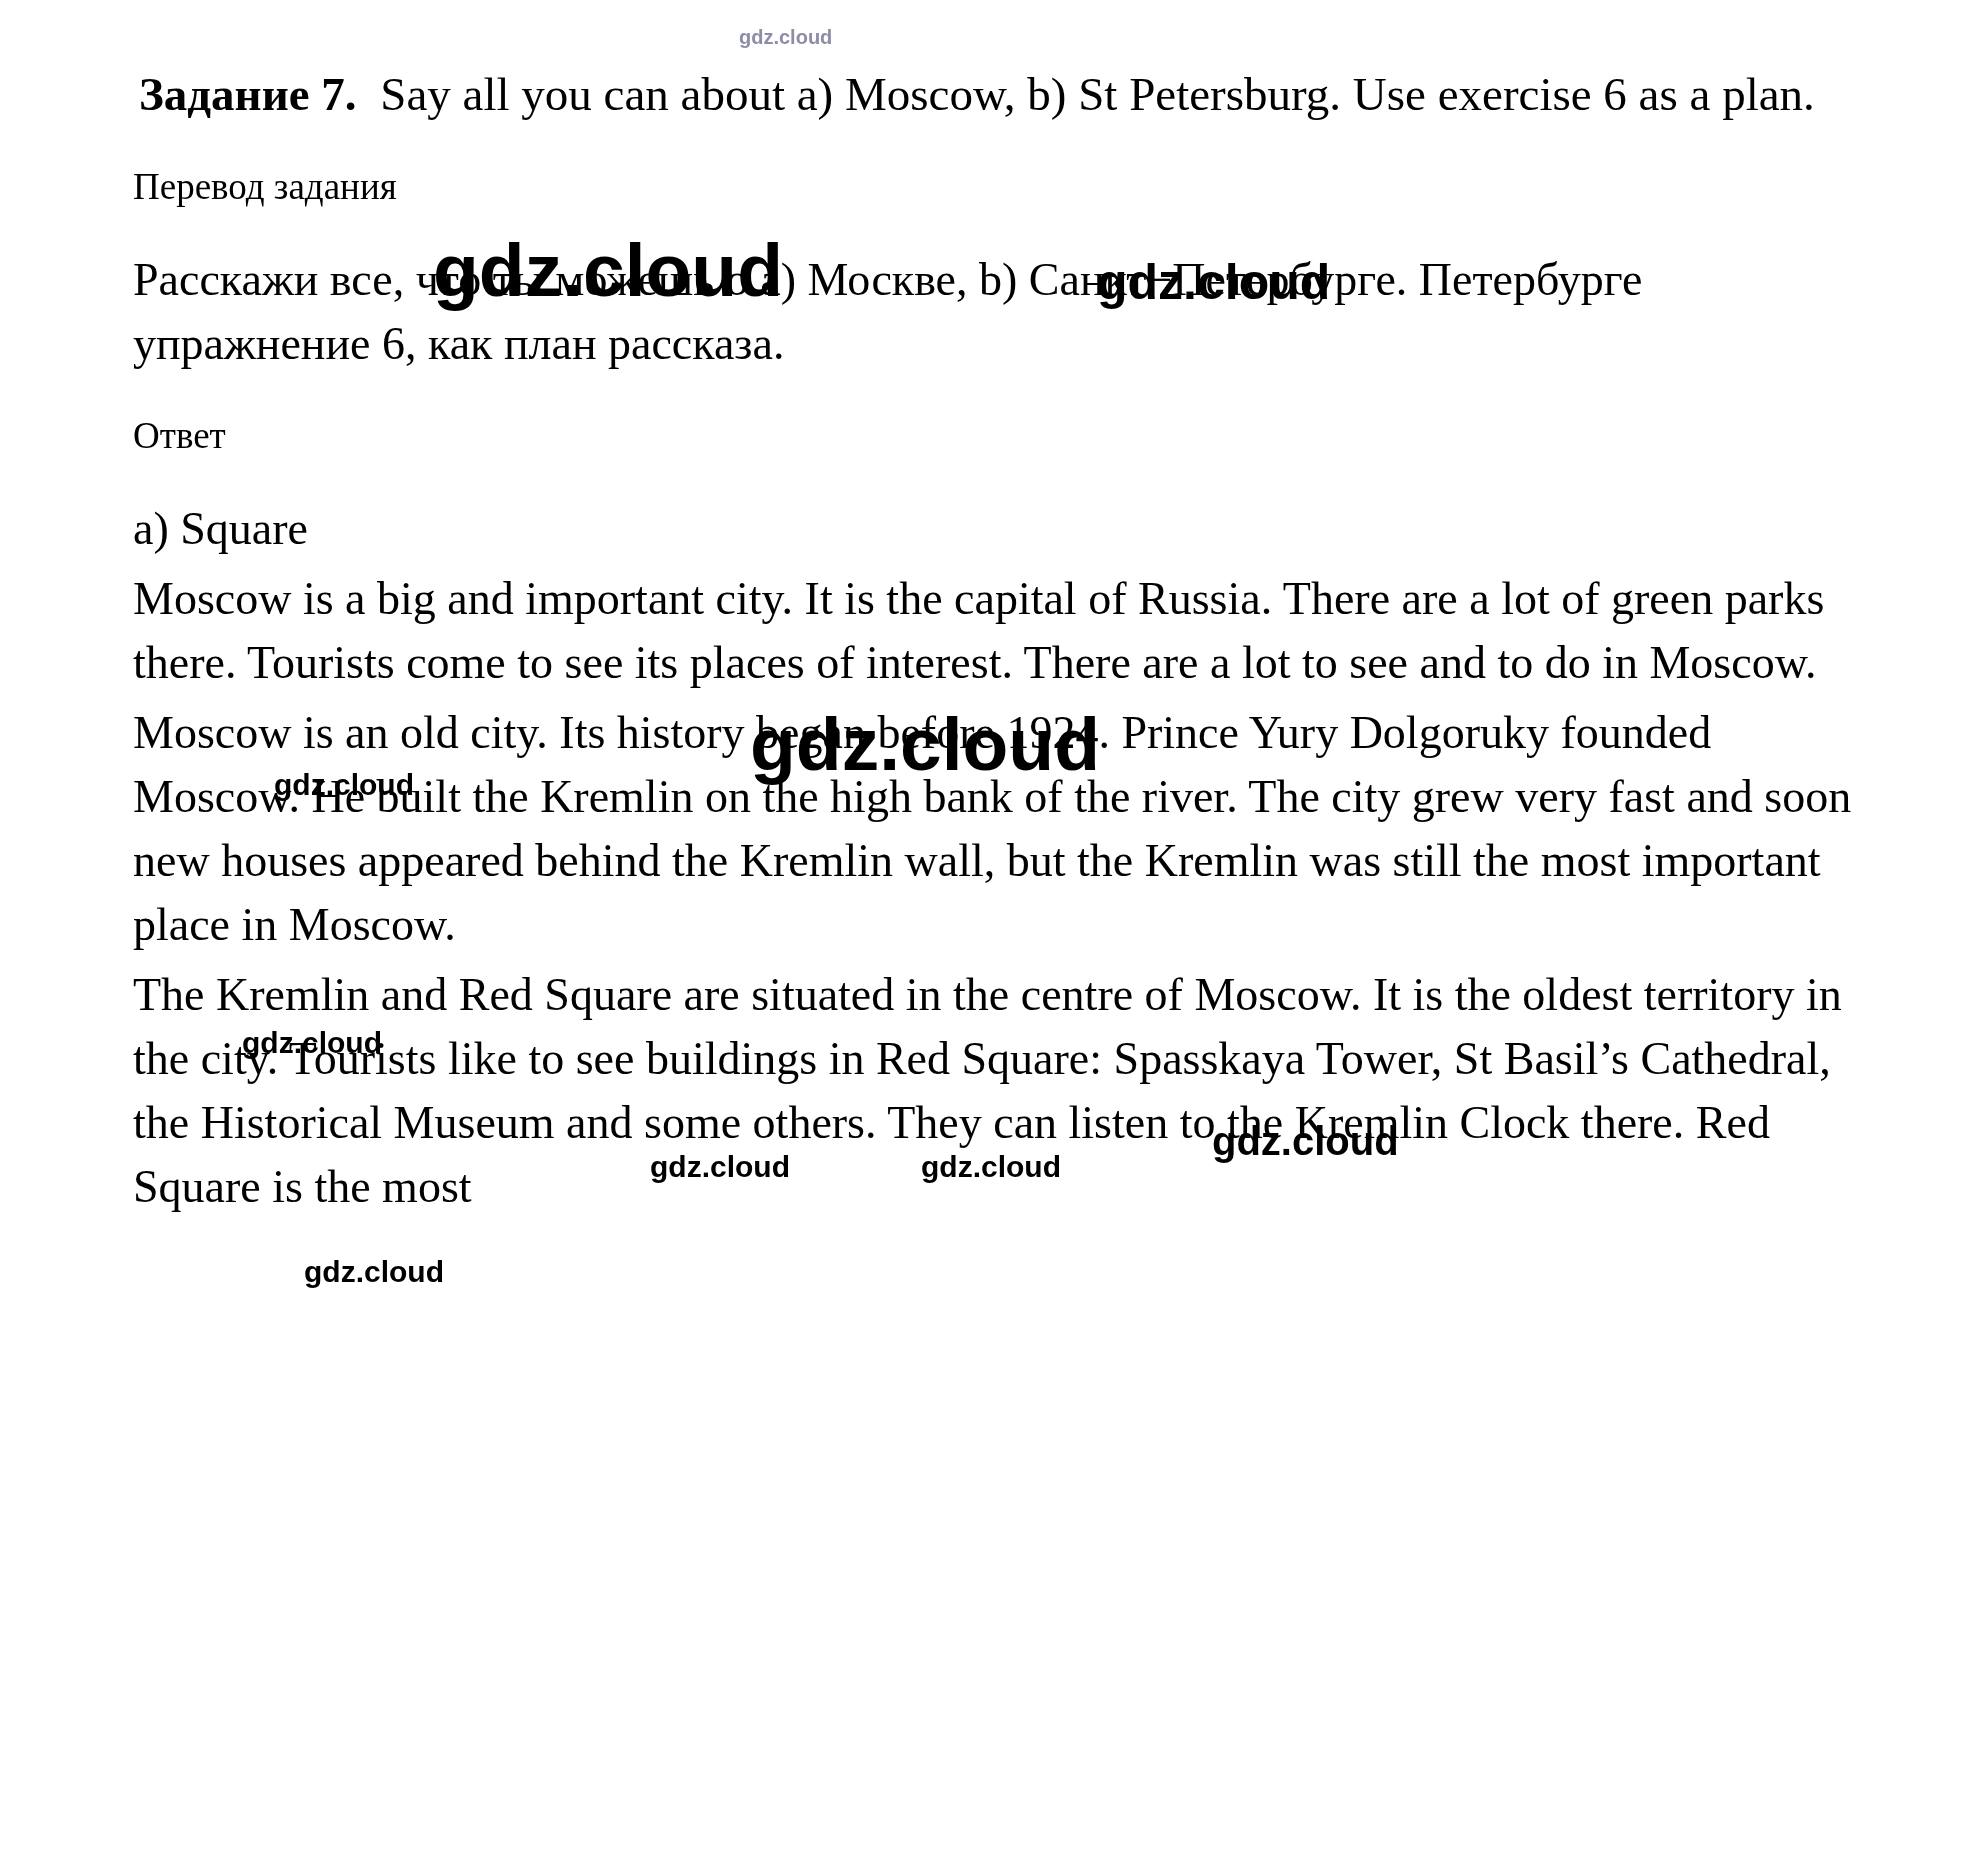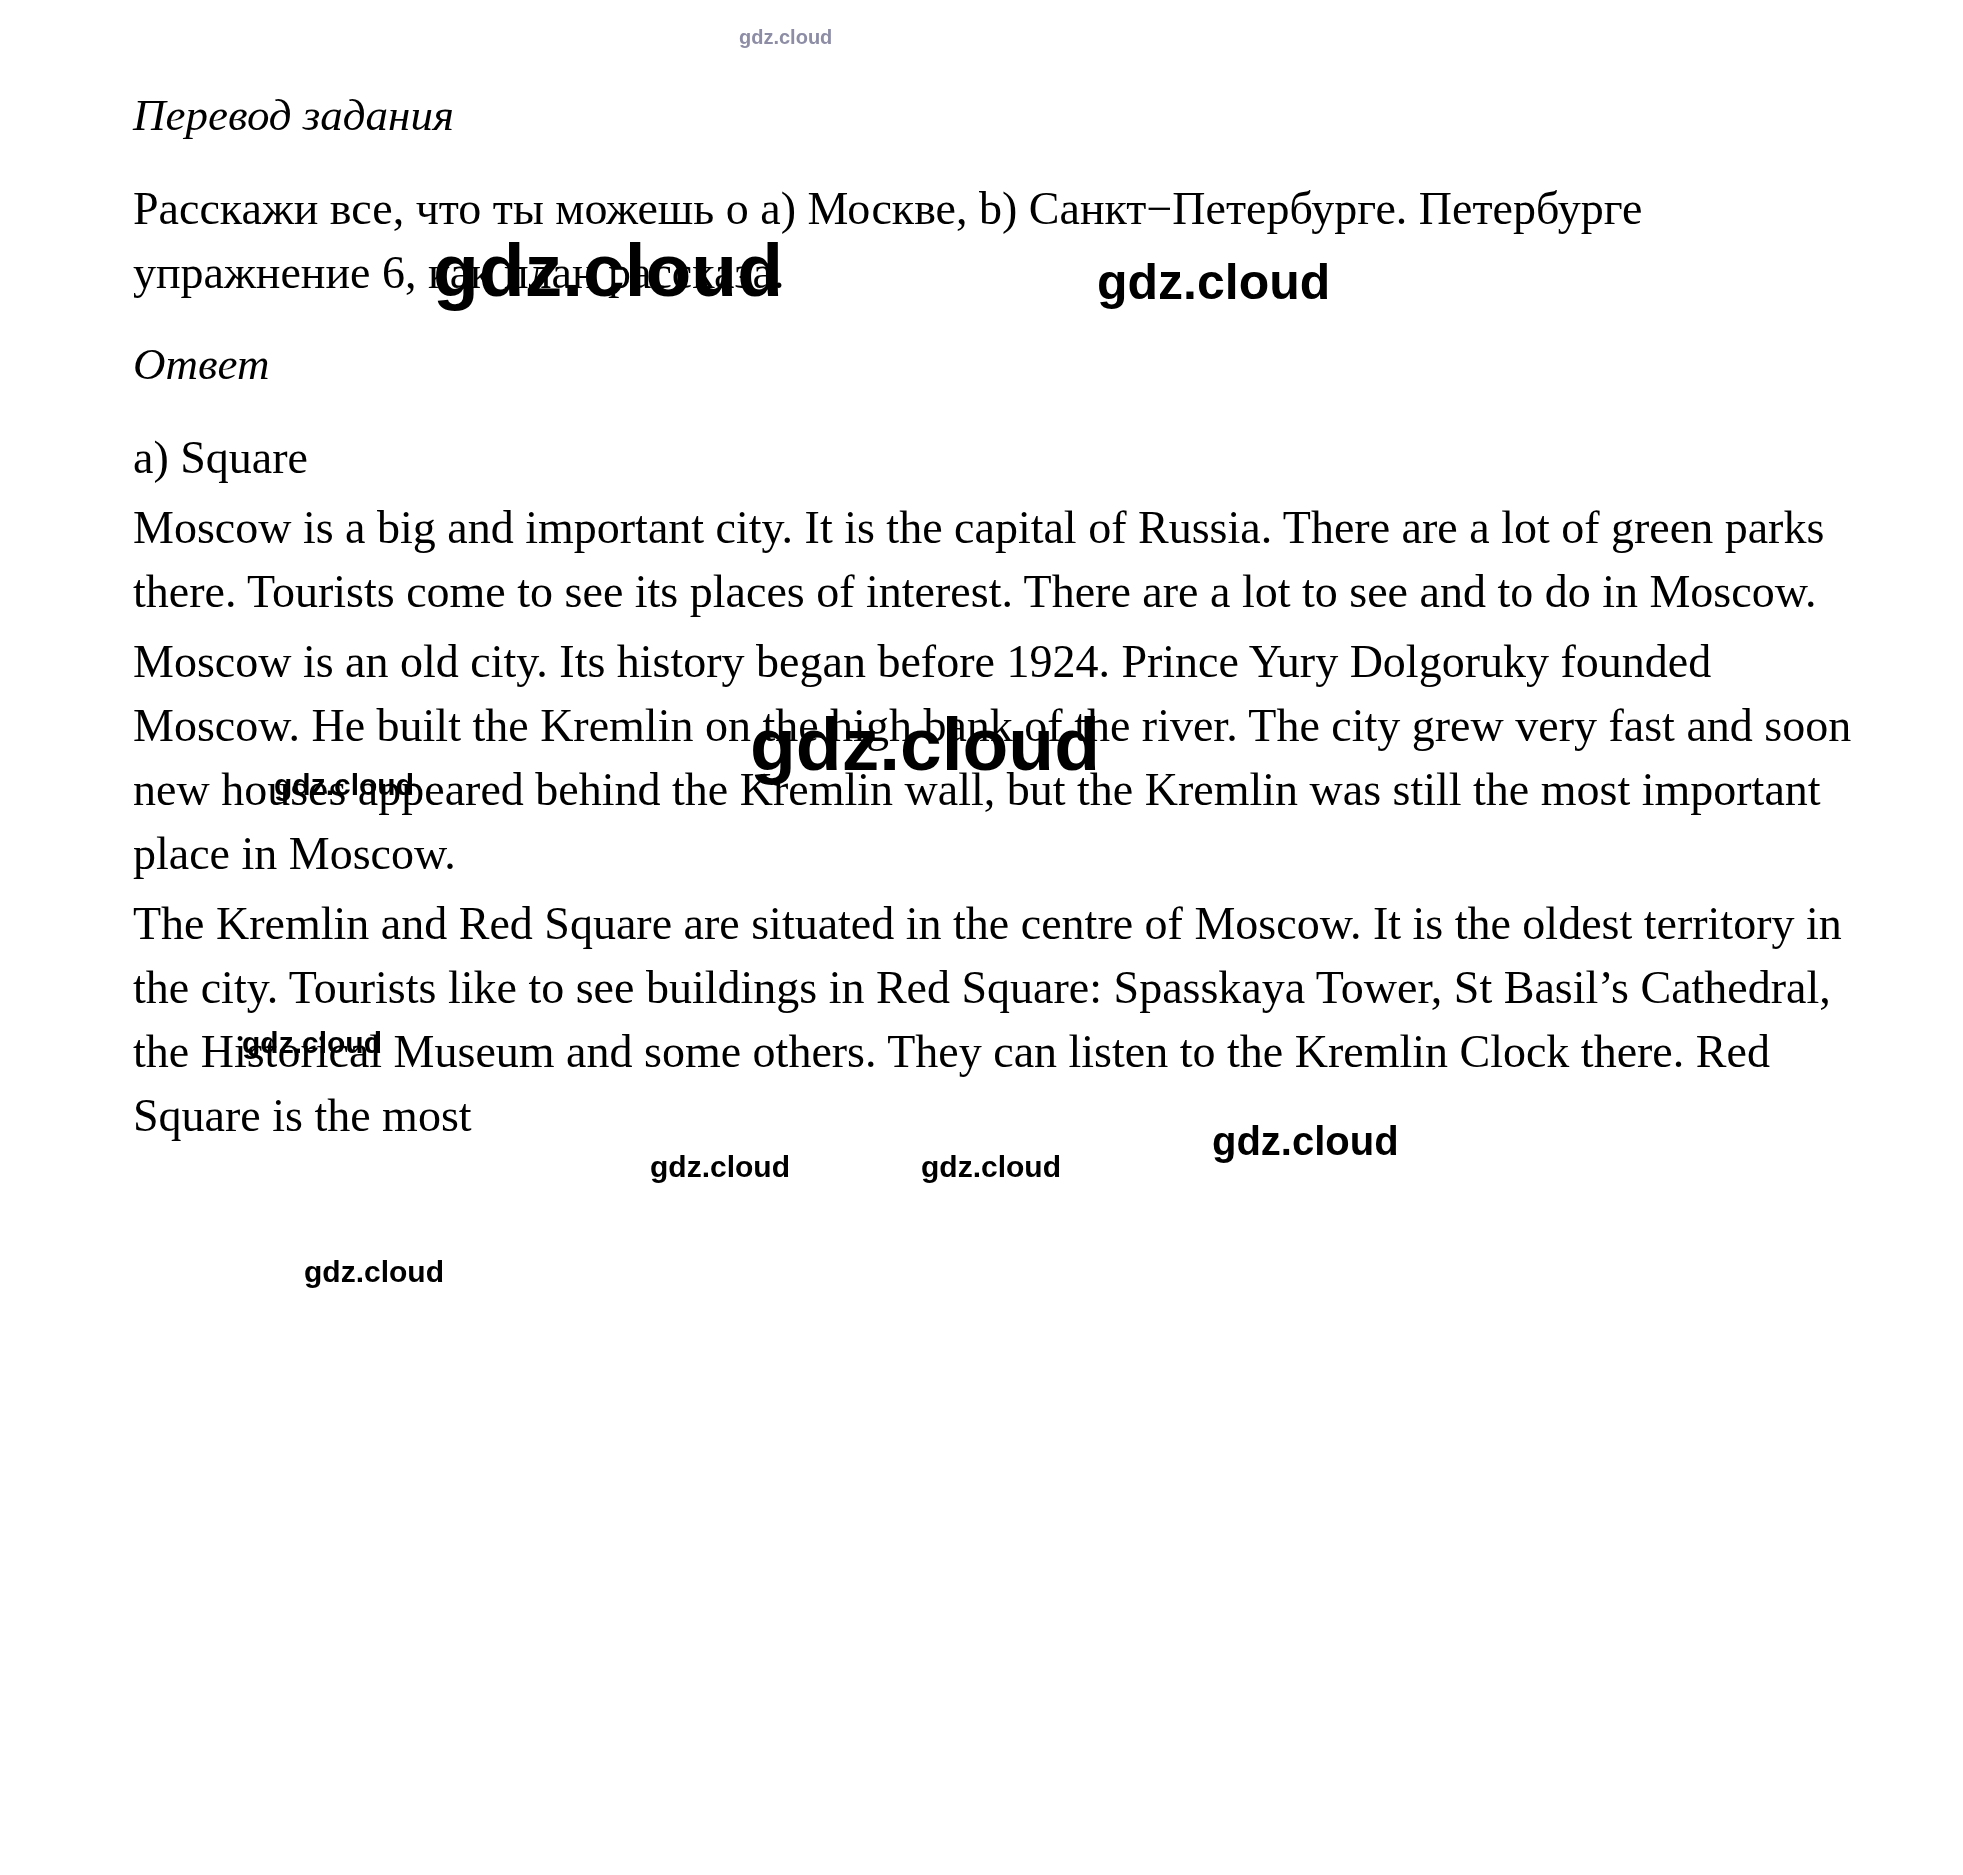--- a/index.html
+++ b/index.html
@@ -14,22 +14,21 @@
     padding: 38px 103px 76px 109px;
     overflow: hidden;
   }
   .task {
     font-size: 47px;
     line-height: 65px;
     margin-bottom: 21px;
   }
   .task .task-label { font-weight: bold; }
   .heading {
-    font-style: italic;
-    font-size: 45px;
+    font-size: 37px;
     line-height: 65px;
     margin-top: 27px;
     margin-bottom: 29px;
   }
   .body-par {
     font-size: 46px;
     line-height: 64px;
   }
   .subtitle {
     font-size: 46px;
@@ -62,20 +61,21 @@
   <span class="wm wm-big-1">gdz.cloud</span>
   <span class="wm wm-med-1">gdz.cloud</span>
   <span class="wm wm-big-2">gdz.cloud</span>
   <span class="wm wm-sm-1">gdz.cloud</span>
   <span class="wm wm-sm-2">gdz.cloud</span>
   <span class="wm wm-sm-3">gdz.cloud</span>
   <span class="wm wm-sm-4">gdz.cloud</span>
   <span class="wm wm-med-2">gdz.cloud</span>
   <span class="wm wm-sm-5">gdz.cloud</span>
 
+  <p class="task"><span class="task-label">Задание 7.</span> <span>Say all you can about a) Moscow, b) St Petersburg. Use exercise 6 as a plan.</span></p>
 
   <p class="heading">Перевод задания</p>
   <p class="body-par">Расскажи все, что ты можешь о a) Москве, b) Санкт−Петербурге. Петербурге упражнение 6, как план рассказа.</p>
 
   <p class="heading">Ответ</p>
   <p class="subtitle">a) Square</p>
   <p class="body-par">Moscow is a big and important city. It is the capital of Russia. There are a lot of green parks there. Tourists come to see its places of interest. There are a lot to see and to do in Moscow.</p>
   <p class="body-par">Moscow is an old city. Its history began before 1924. Prince Yury Dolgoruky founded Moscow. He built the Kremlin on the high bank of the river. The city grew very fast and soon new houses appeared behind the Kremlin wall, but the Kremlin was still the most important place in Moscow.</p>
   <p class="body-par">The Kremlin and Red Square are situated in the centre of Moscow. It is the oldest territory in the city. Tourists like to see buildings in Red Square: Spasskaya Tower, St Basil’s Cathedral, the Historical Museum and some others. They can listen to the Kremlin Clock there. Red Square is the most</p>
 

